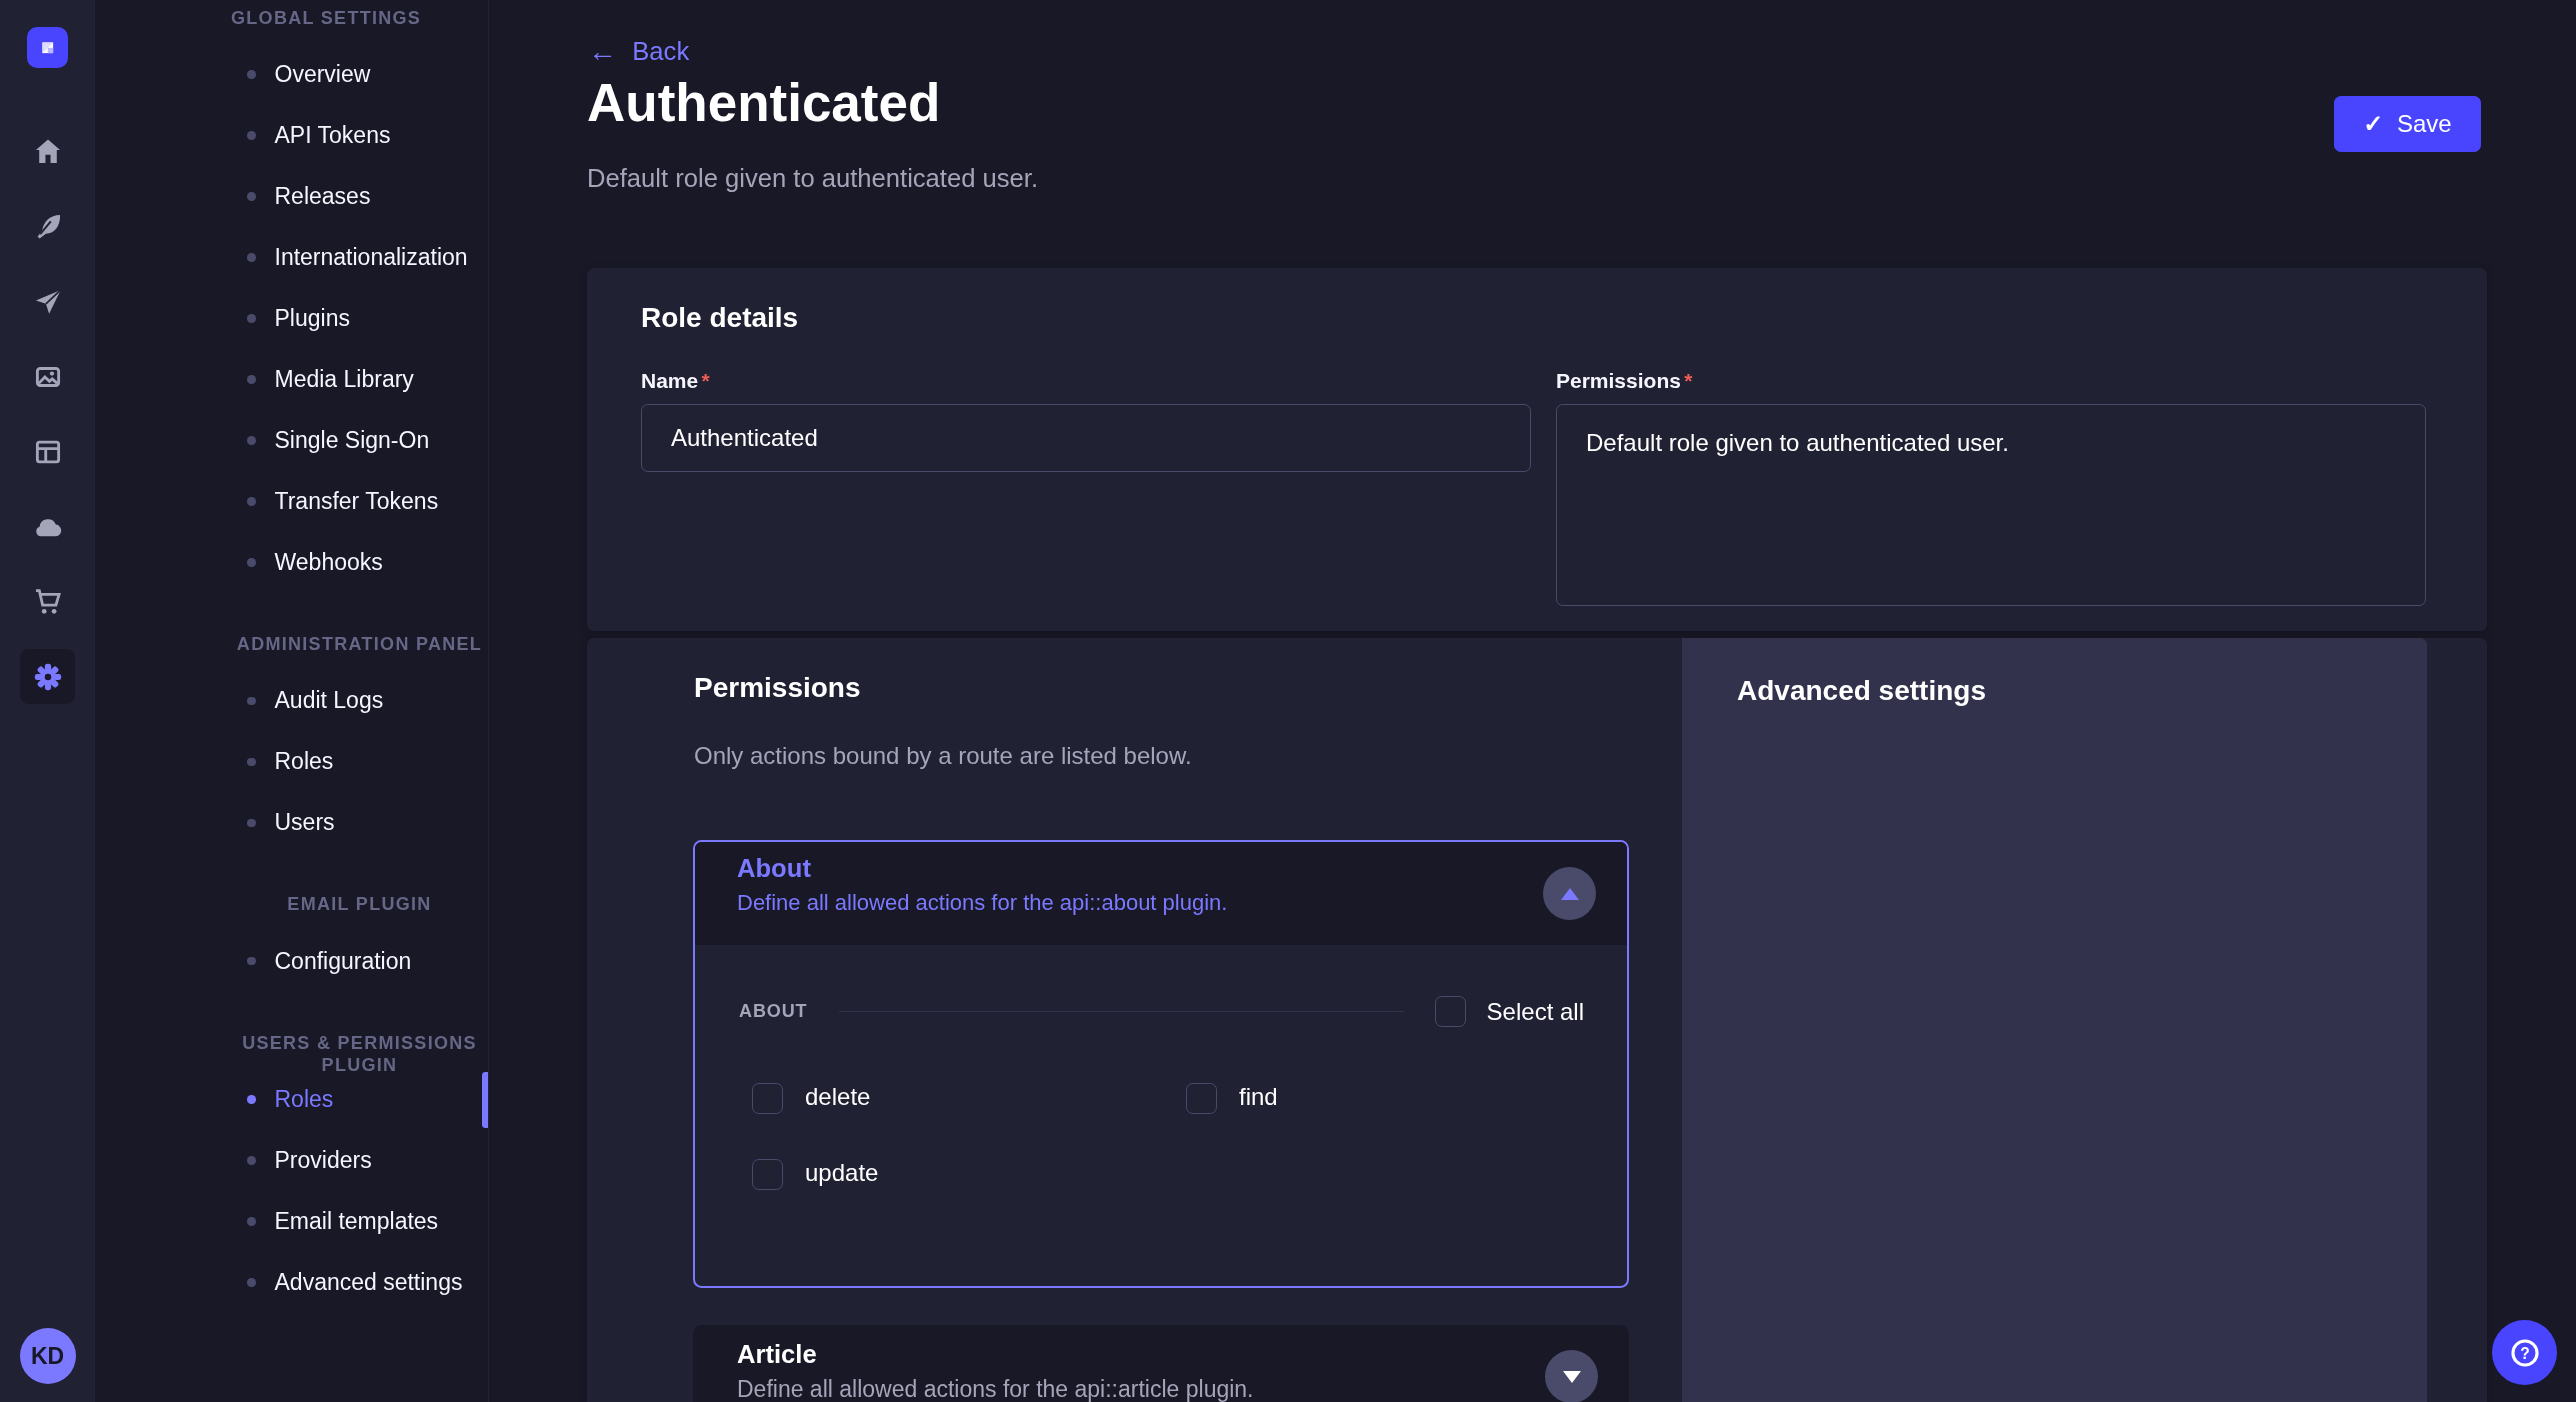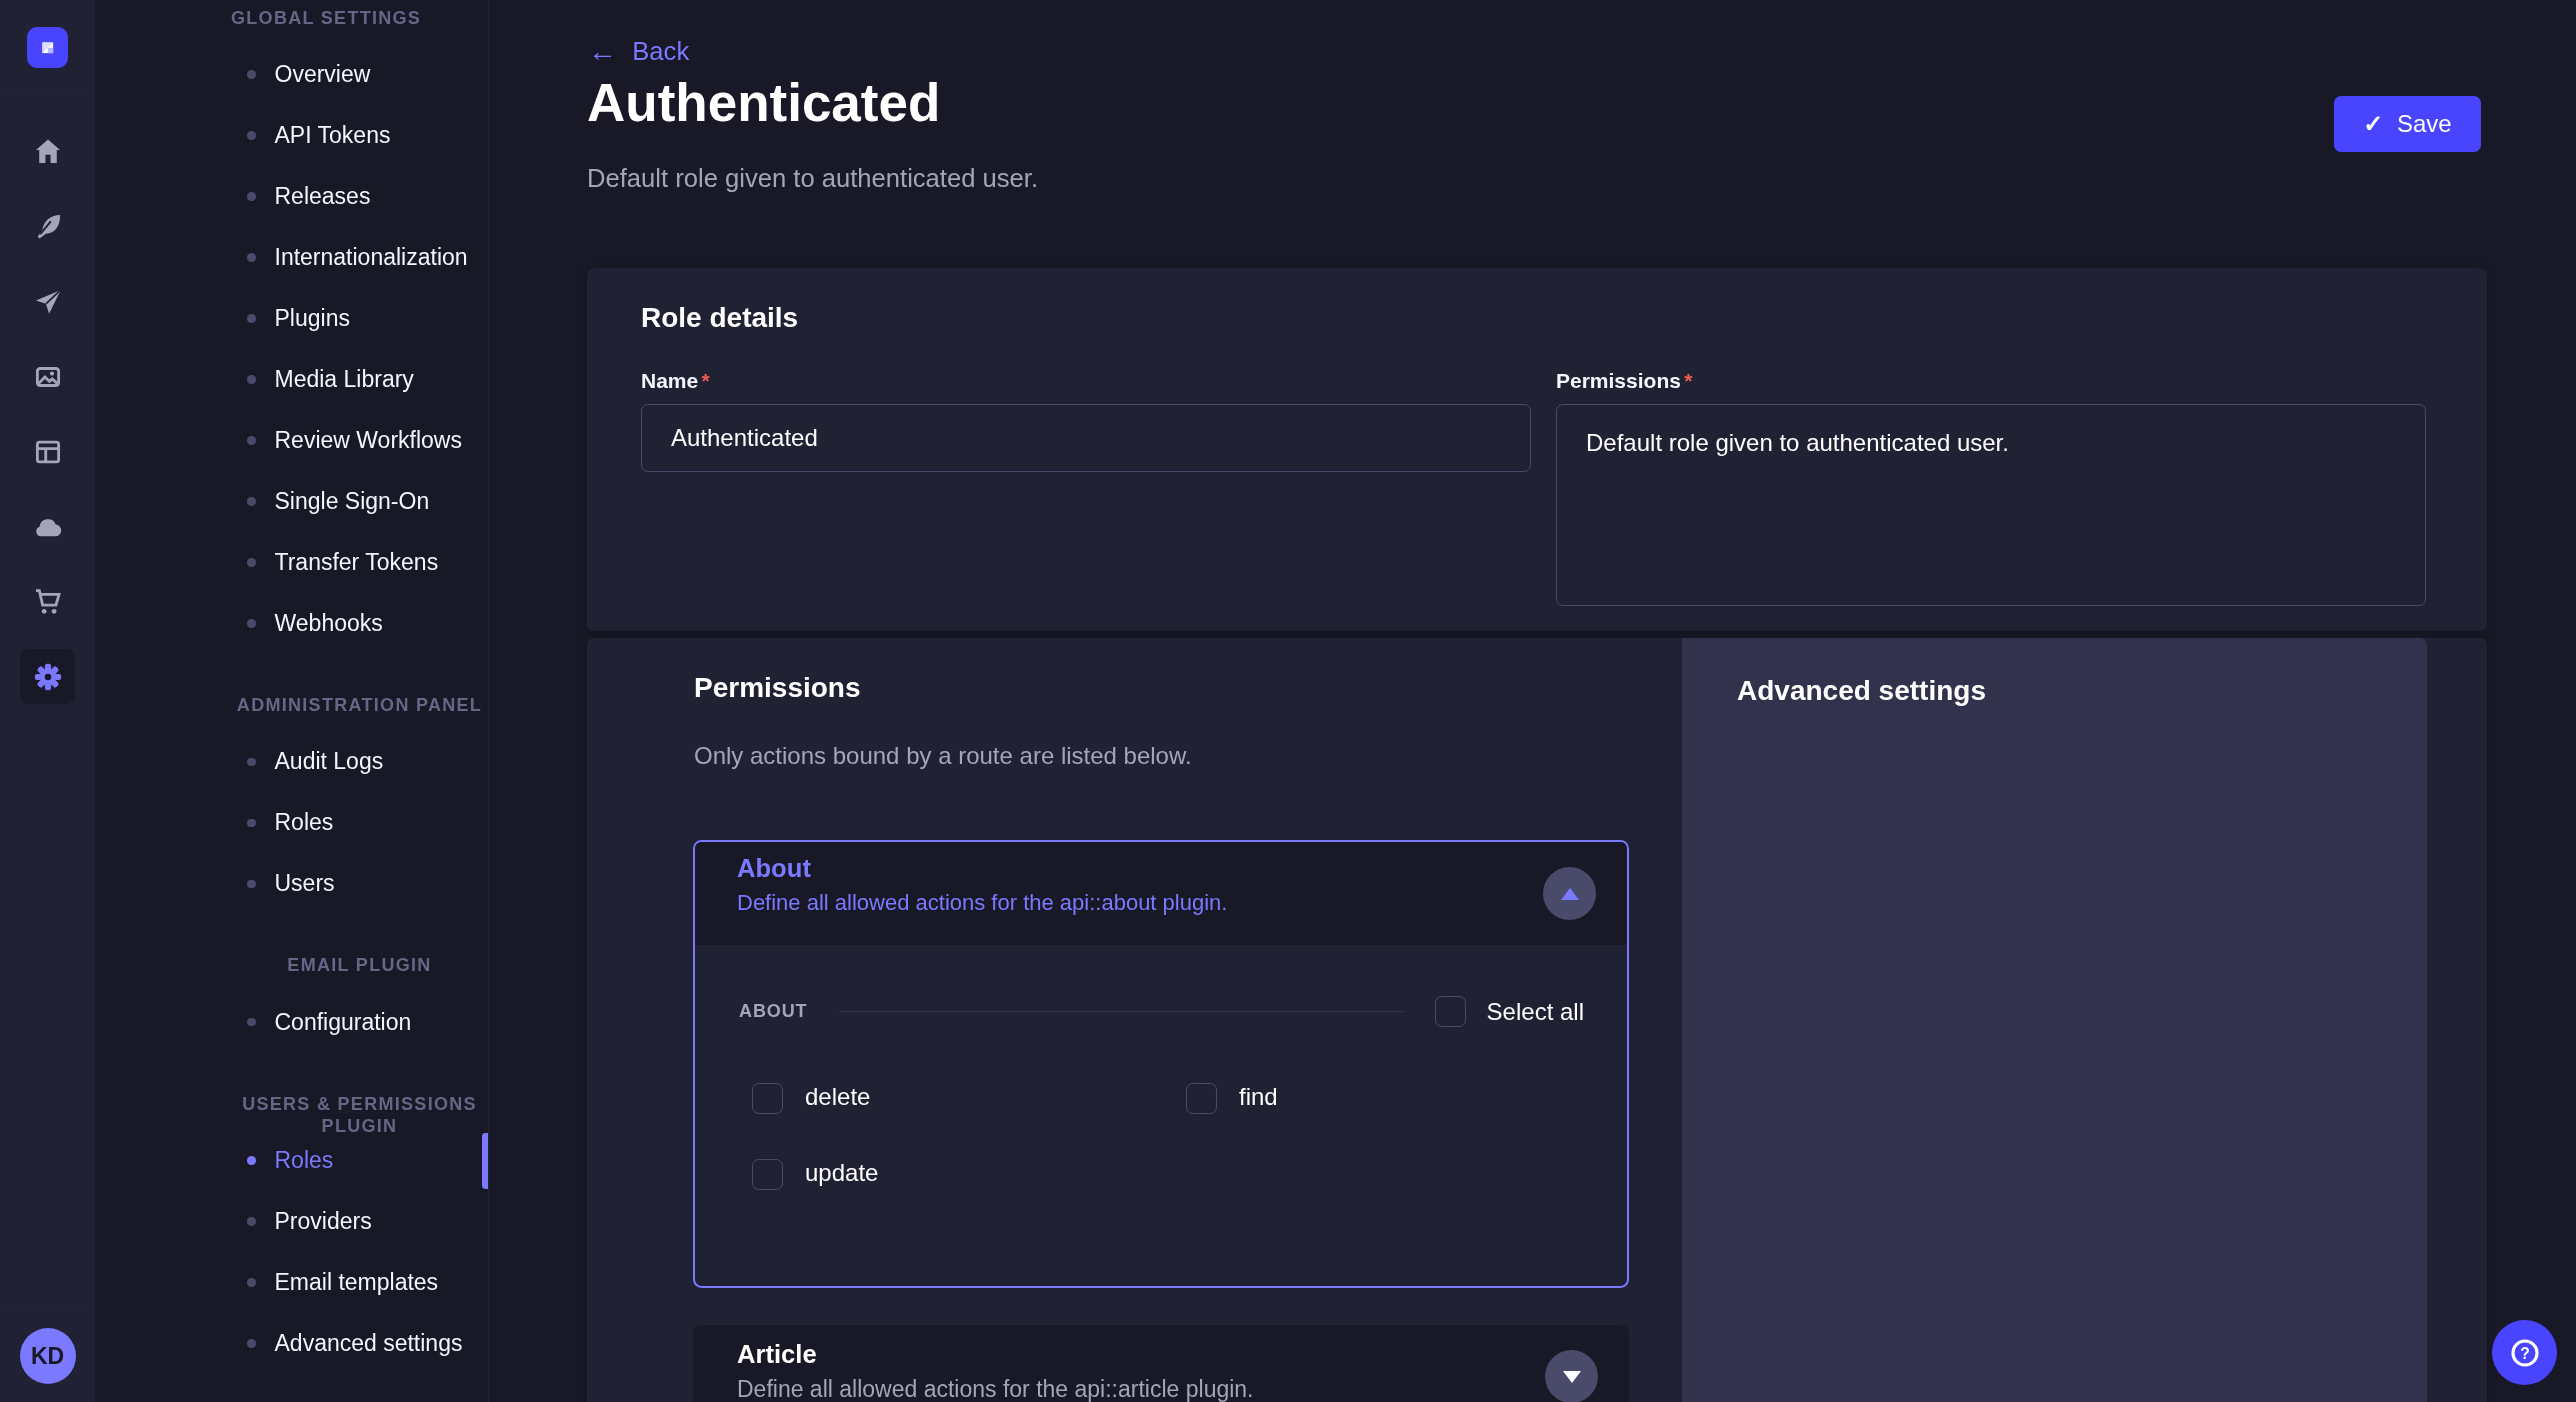--- a/index.html
+++ b/index.html
@@ -210,24 +210,20 @@
           <span class="nav-bullet"></span>
           <span class="nav-item-label">Internationalization</span>
         </div>
         <div class="nav-item">
           <span class="nav-bullet"></span>
           <span class="nav-item-label">Plugins</span>
         </div>
         <div class="nav-item">
           <span class="nav-bullet"></span>
           <span class="nav-item-label">Media Library</span>
-        </div>
-        <div class="nav-item">
-          <span class="nav-bullet"></span>
-          <span class="nav-item-label">Review Workflows</span>
         </div>
         <div class="nav-item">
           <span class="nav-bullet"></span>
           <span class="nav-item-label">Single Sign-On</span>
         </div>
         <div class="nav-item">
           <span class="nav-bullet"></span>
           <span class="nav-item-label">Transfer Tokens</span>
         </div>
         <div class="nav-item">

